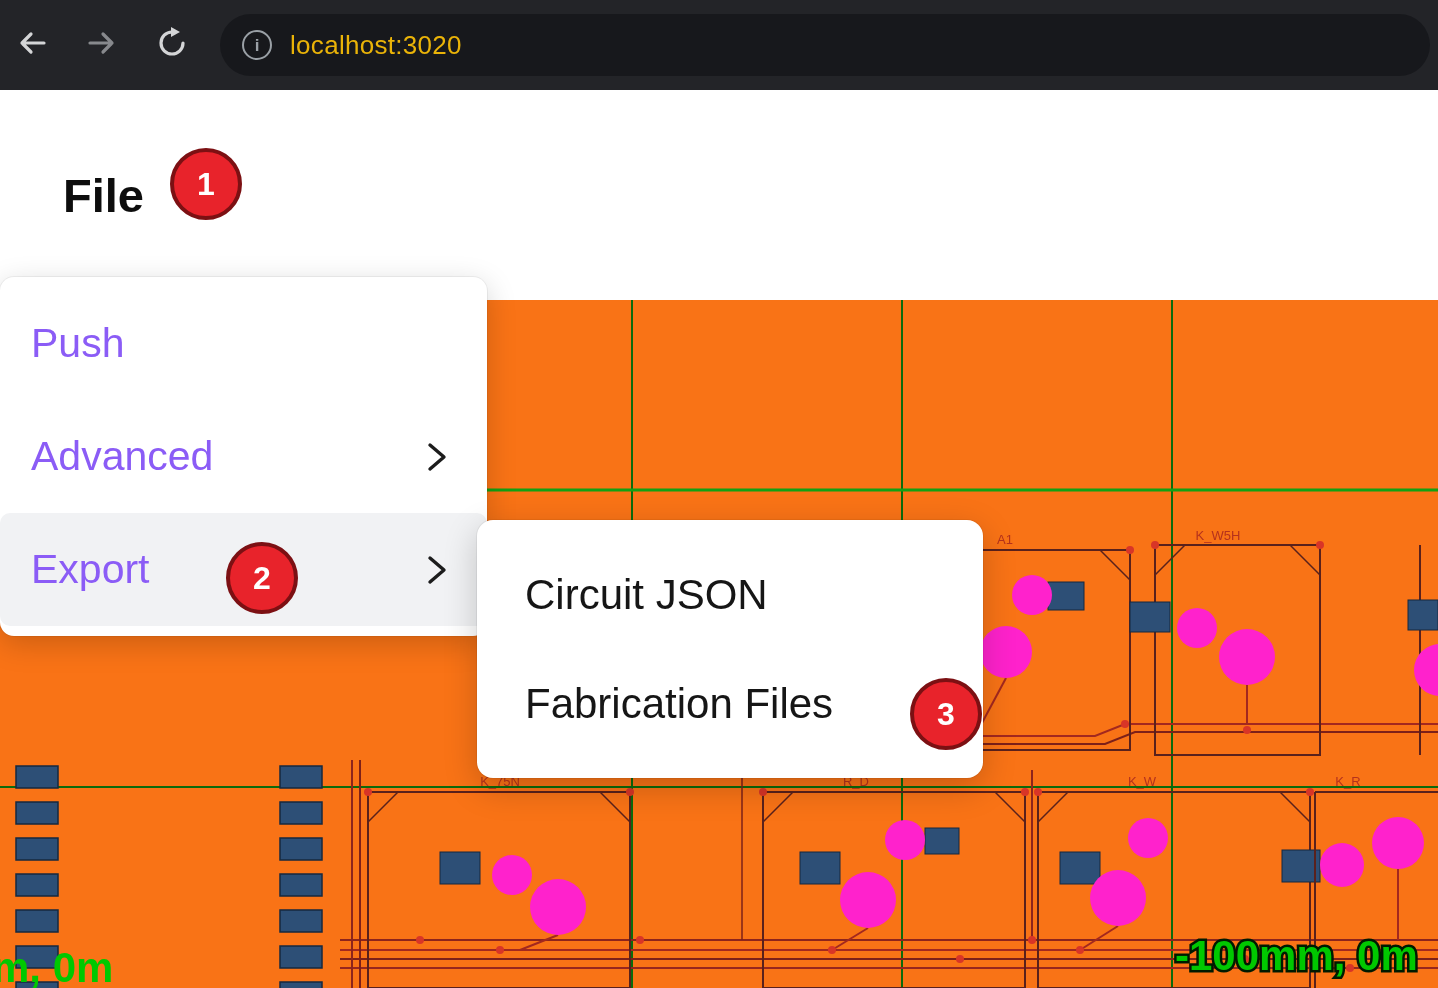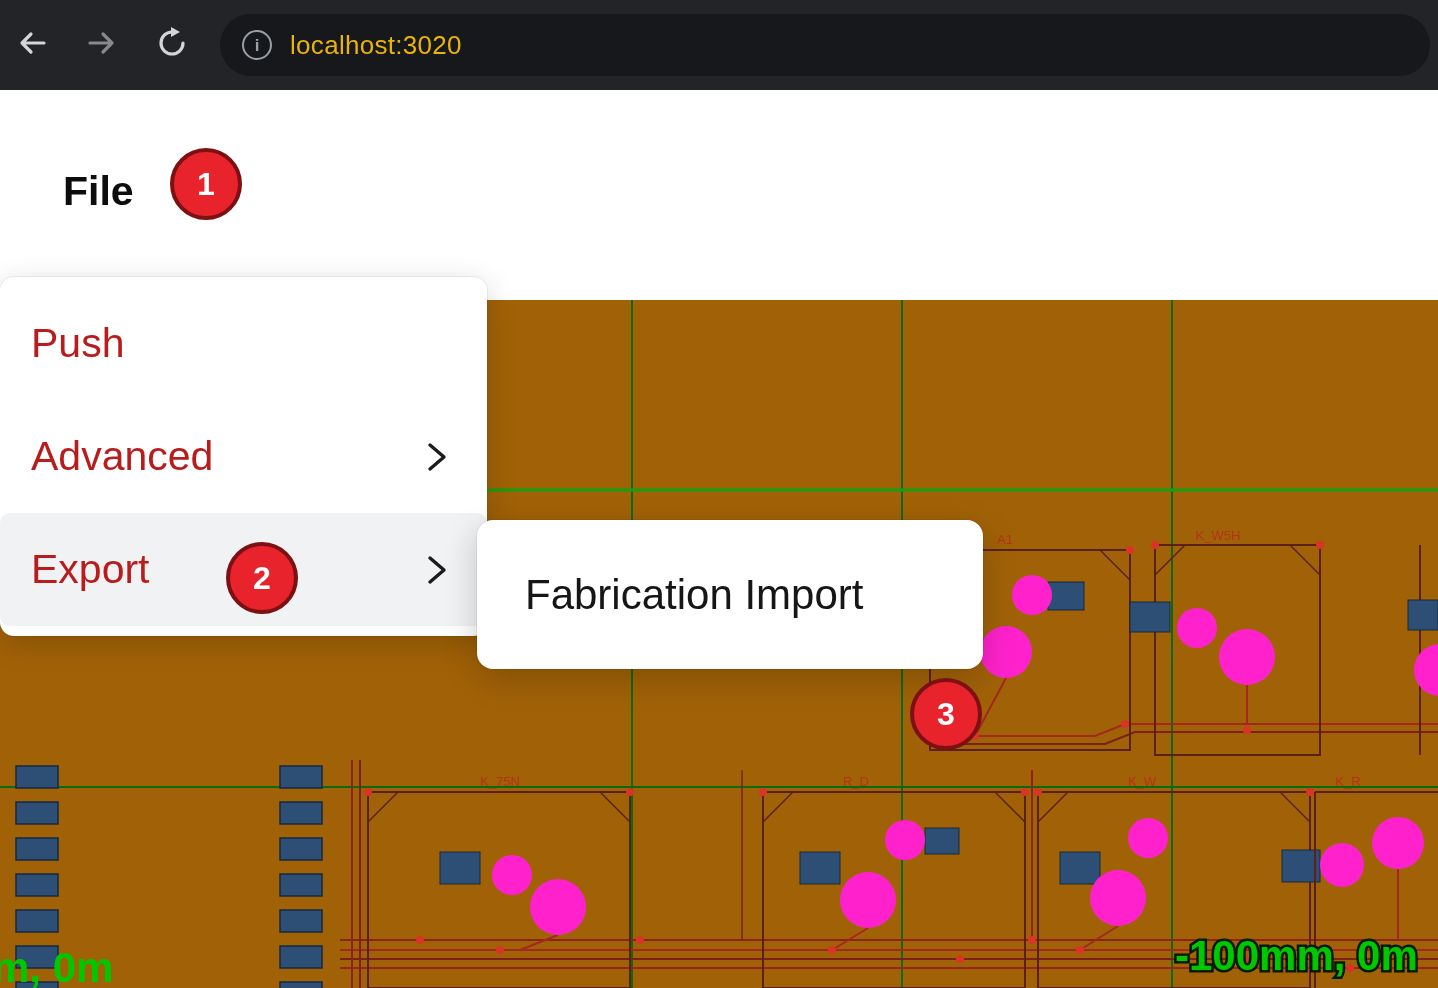--- a/index.html
+++ b/index.html
@@ -29,40 +29,40 @@
   .info-icon {
     width:30px; height:30px; border-radius:50%; border:2.5px solid #9aa0a6;
     display:flex; align-items:center; justify-content:center; flex:0 0 auto;
   }
   .info-icon span { font-size:17px; font-weight:bold; color:#9aa0a6; line-height:1; }
   .url-text { margin-left:18px; font-size:26px; color:#eab308; letter-spacing:0.3px; }
 
   
   .pcb-canvas {
     position:absolute; left:0; top:300px; width:1438px; height:688px;
-    background:#a16207; z-index:1;
+    background:#f97316; z-index:1;
   }
   .pcb-canvas svg { display:block; }
 
   
   .file-menu-button {
-    position:absolute; left:63px; top:168px; font-size:41px; font-weight:600;
+    position:absolute; left:63px; top:168px; font-size:47px; font-weight:600;
     color:#0d0d0d; cursor:pointer; z-index:4;
   }
 
   
   .menu {
     position:absolute; left:0; top:277px; width:487px;
     background:#ffffff; border-radius:14px; padding:10px 0;
     box-shadow:0 8px 30px rgba(0,0,0,0.18), 0 0 0 1px rgba(0,0,0,0.05);
     z-index:5;
   }
   .menu-item {
     height:113px; display:flex; align-items:center;
-    padding:0 38px 0 31px; font-size:41px; color:#b91c1c; cursor:pointer;
+    padding:0 38px 0 31px; font-size:41px; color:#8b5cf6; cursor:pointer;
   }
   .menu-item.highlight { background:#f1f2f4; border-radius:10px; }
   .chevron { margin-left:auto; display:flex; align-items:center; }
 
   
   .submenu {
     position:absolute; left:477px; top:520px; width:506px;
     background:#ffffff; border-radius:16px; padding:20px 0;
     box-shadow:0 10px 34px rgba(0,0,0,0.20), 0 0 0 1px rgba(0,0,0,0.05);
     z-index:6;
@@ -275,19 +275,22 @@
     <span class="chevron">
       <svg width="24" height="40" viewBox="0 0 24 40">
         <polyline points="5,8 19,20 5,32" fill="none" stroke="#1c1c1c" stroke-width="3.4" stroke-linecap="round" stroke-linejoin="round"></polyline>
       </svg>
     </span>
   </div>
 </div>
 
 <div class="submenu">
   <div class="submenu-item">
-    <span>Fabrication Import</span>
+    <span>Circuit JSON</span>
+  </div>
+  <div class="submenu-item">
+    <span>Fabrication Files</span>
   </div>
 </div>
 
 <div class="badge badge-1">1</div>
 <div class="badge badge-2">2</div>
 <div class="badge badge-3">3</div>
 
 </body></html>

